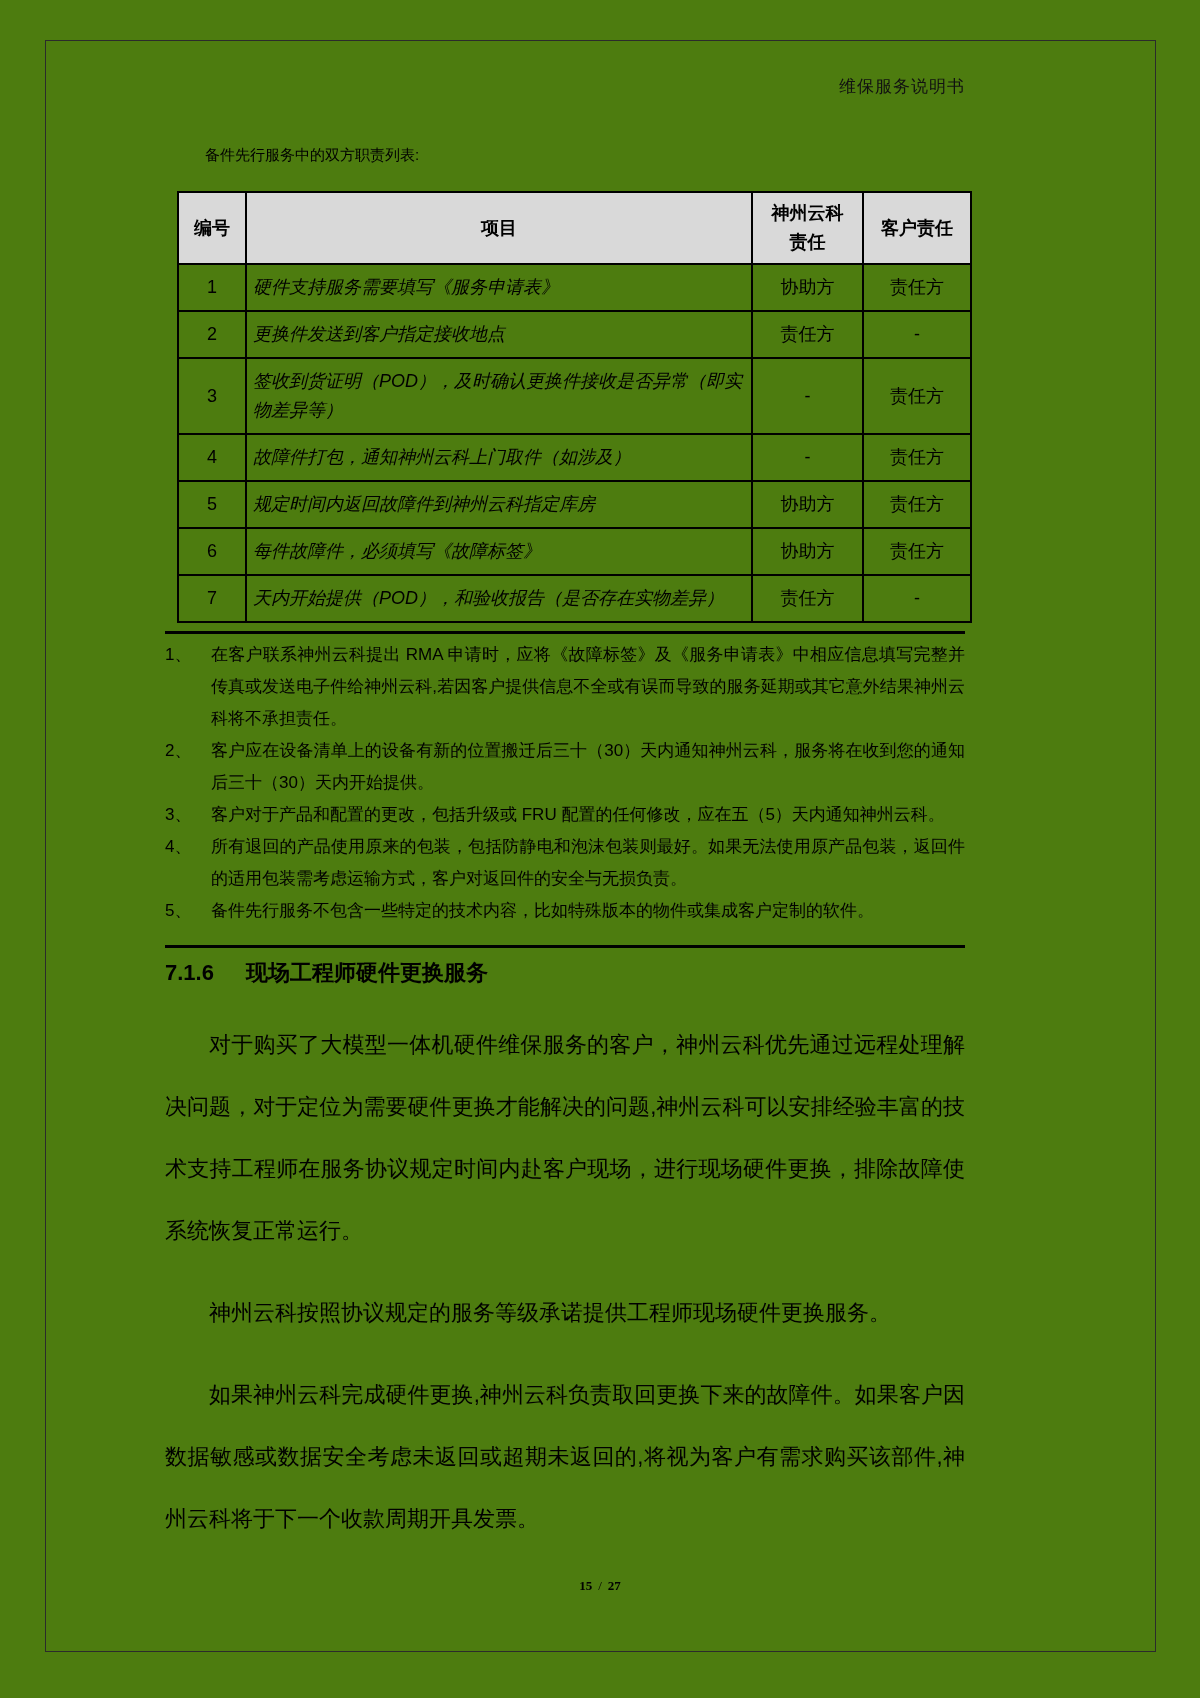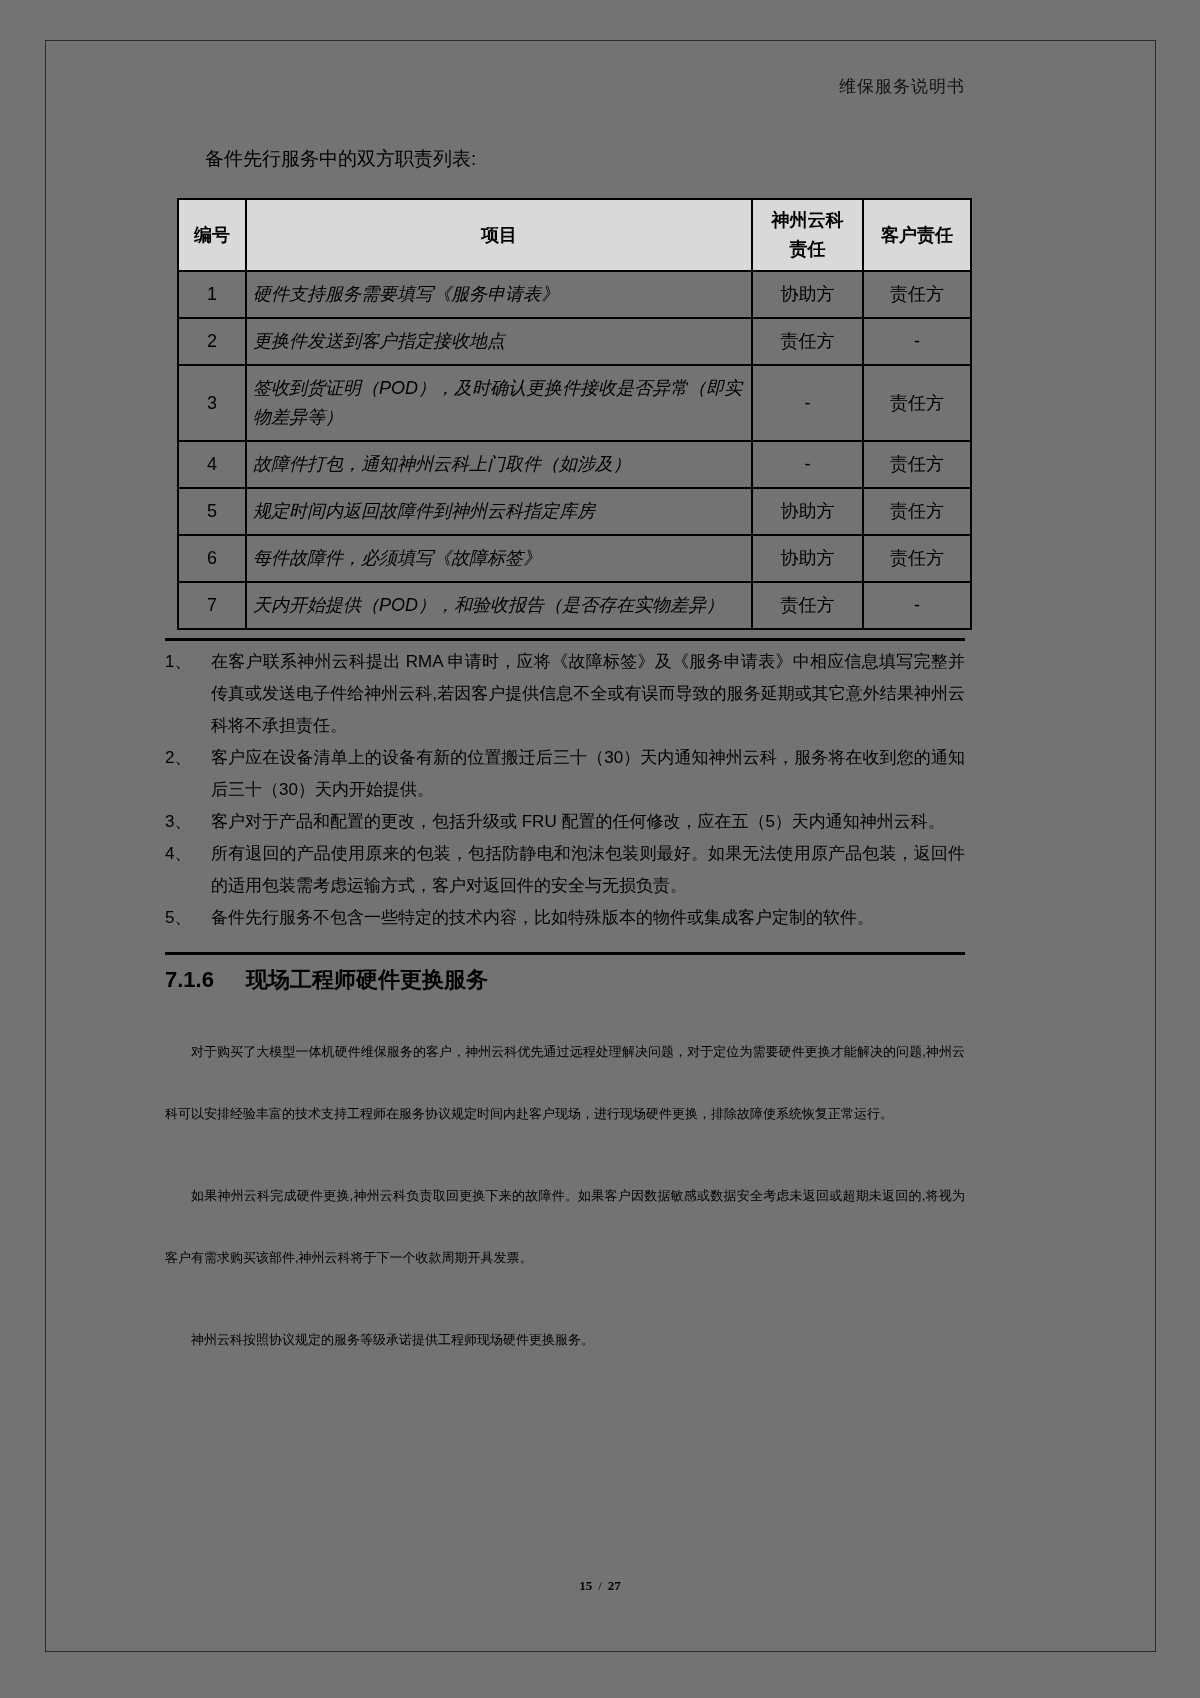--- a/index.html
+++ b/index.html
@@ -2,36 +2,36 @@
 <html lang="zh"><head>
 <meta charset="utf-8">
 <style>
   html,body { margin:0; padding:0; background:#ffffff; }
   body {
     width:1200px; height:1698px; position:relative;
     font-family:"Liberation Sans","DejaVu Sans",sans-serif;
     color:#000;
     -webkit-font-smoothing:antialiased;
   }
-  .page { position:absolute; inset:0; background:#737373; }
+  .page { position:absolute; inset:0; background:#4d7c0f; }
   .page-border {
     position:absolute; left:45px; top:40px; right:44px; bottom:46px;
     border:1px solid #2b2b2b; pointer-events:none;
   }
   .content {
     position:absolute; left:165px; top:0; width:800px;
   }
   .doc-header {
     margin-top:75px; text-align:right;
     font-family:"Liberation Serif","DejaVu Serif",serif;
     font-size:17px; letter-spacing:1px; color:#111;
   }
   .intro {
     margin-top:48px; padding-left:40px;
-    font-size:19px; color:#000;
+    font-size:15px; color:#000;
   }
   table.resp-table {
     margin-top:26px; margin-left:12px;
     border-collapse:collapse; table-layout:fixed;
     width:761px; font-size:18px;
   }
   table.resp-table th, table.resp-table td {
     border:2px solid #000; line-height:29px;
     padding:8px 6px; vertical-align:middle;
   }
@@ -56,21 +56,21 @@
   .notes-list { margin-top:5px; font-size:17px; }
   .note-item { display:flex; line-height:32px; }
   .note-num { flex:none; width:46px; }
   .note-text { flex:1; text-align:justify; }
   .section-heading {
     margin-top:10px; font-size:22px; font-weight:bold;
   }
   .section-number { display:inline-block; margin-right:32px; }
   .paragraphs { margin-top:26px; }
   .body-paragraph {
-    font-size:13px; line-height:62px; text-indent:2em;
+    font-size:22px; line-height:62px; text-indent:2em;
     text-align:justify; margin:0;
   }
   .body-paragraph + .body-paragraph { margin-top:20px; }
   .footer {
     position:absolute; left:0; width:1200px; top:1578px;
     text-align:center;
     font-family:"Liberation Serif","DejaVu Serif",serif;
     font-size:13px; color:#000;
   }
   .footer .num { font-weight:bold; }
@@ -169,22 +169,22 @@
       </div>
 
     <div class="rule rule-2"></div>
 
     <div class="section-heading">
       <span class="section-number">7.1.6</span><span>现场工程师硬件更换服务</span>
     </div>
 
     <div class="paragraphs">
         <p class="body-paragraph">对于购买了大模型一体机硬件维保服务的客户，神州云科优先通过远程处理解决问题，对于定位为需要硬件更换才能解决的问题,神州云科可以安排经验丰富的技术支持工程师在服务协议规定时间内赴客户现场，进行现场硬件更换，排除故障使系统恢复正常运行。</p>
+        <p class="body-paragraph">神州云科按照协议规定的服务等级承诺提供工程师现场硬件更换服务。</p>
         <p class="body-paragraph">如果神州云科完成硬件更换,神州云科负责取回更换下来的故障件。如果客户因数据敏感或数据安全考虑未返回或超期未返回的,将视为客户有需求购买该部件,神州云科将于下一个收款周期开具发票。</p>
-        <p class="body-paragraph">神州云科按照协议规定的服务等级承诺提供工程师现场硬件更换服务。</p>
       </div>
 
   </div>
 
   <div class="footer">
     <span class="num">15</span><span class="sep">/</span><span class="num">27</span>
   </div>
 </div>
 
 </body></html>

